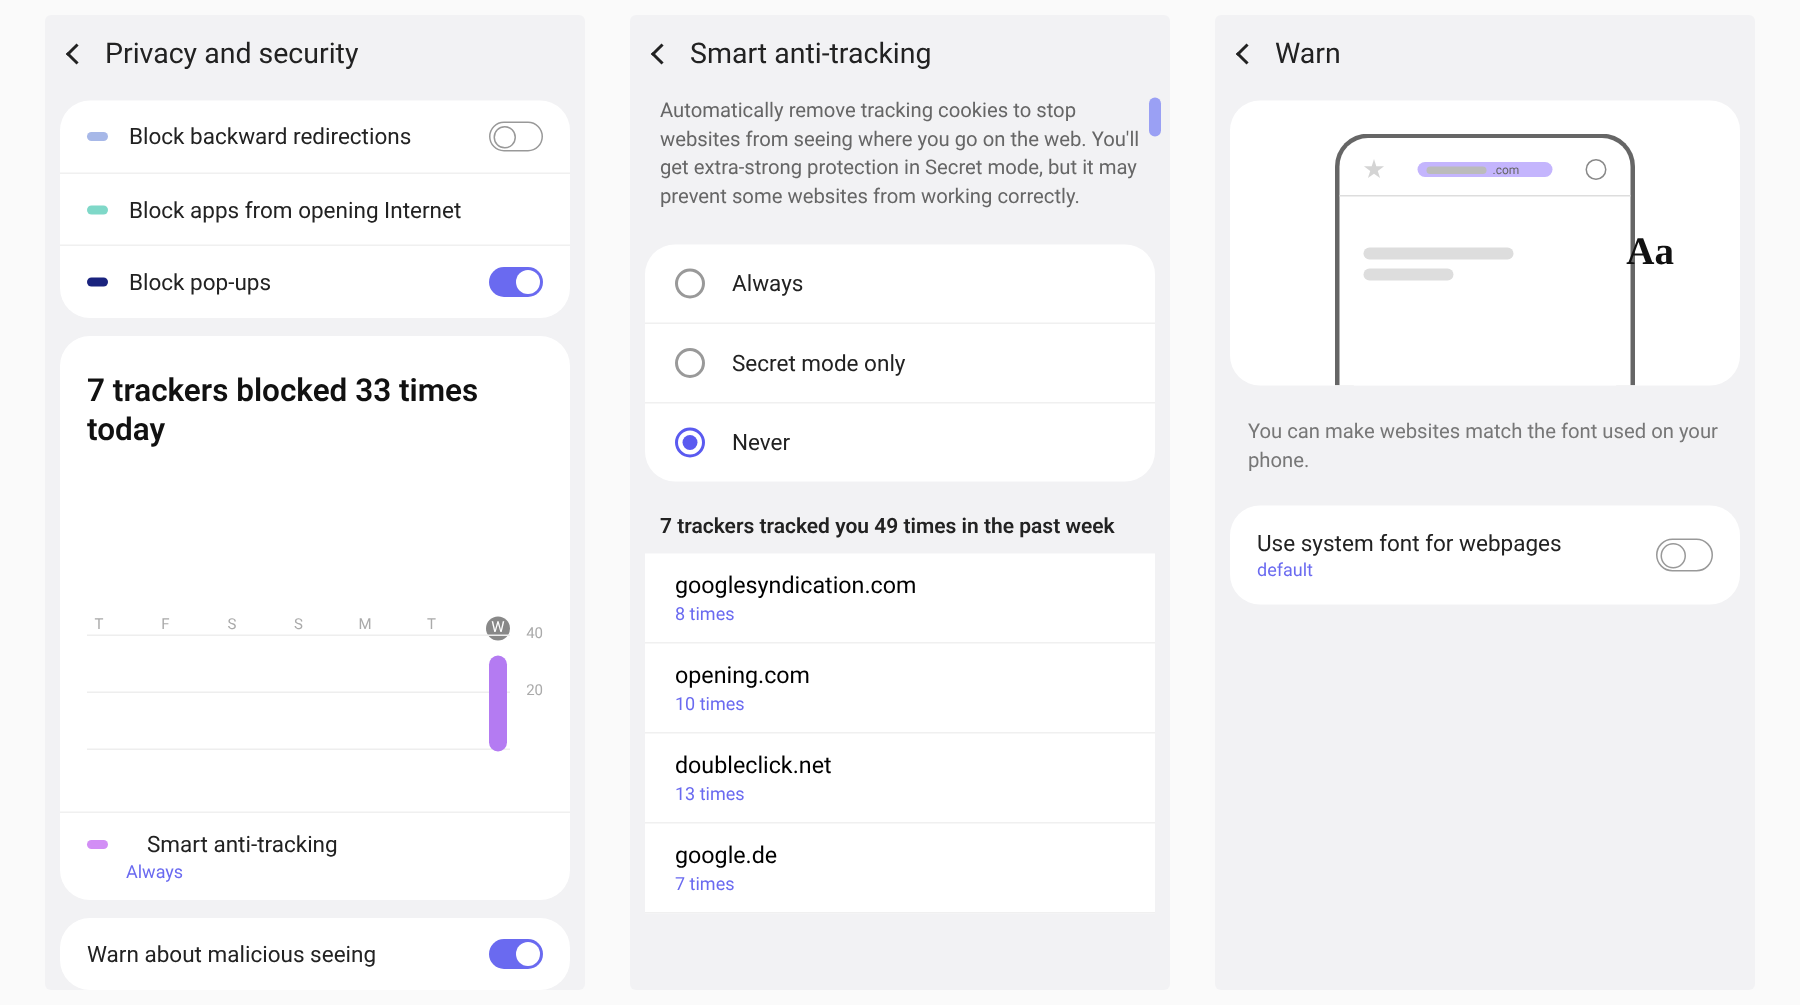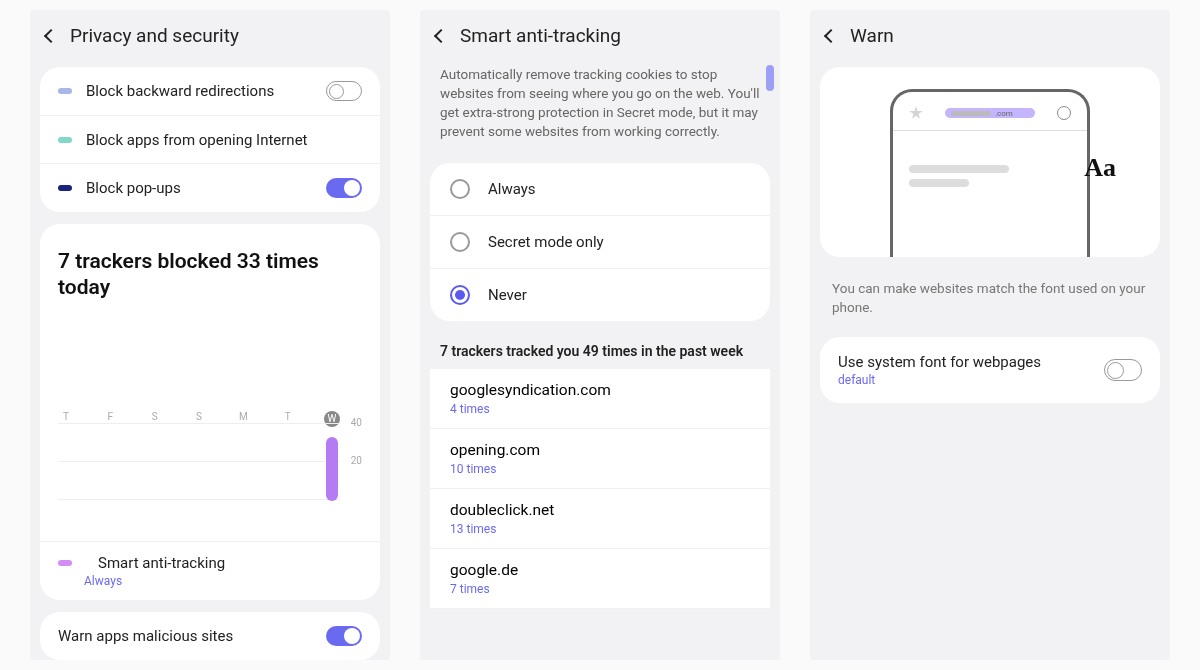--- a/index.html
+++ b/index.html
@@ -336,21 +336,21 @@
       <div class="sub-label">
         <span class="bullet" style="background:#d28ef5;width:14px;height:6px"></span>
         <span>Smart anti-tracking</span>
       </div>
       <div class="sub-value">Always</div>
     </div>
   </div>
 
   <div class="card">
     <div class="row">
-      <div class="row-label">Warn apps malicious sites</div>
+      <div class="row-label">Warn about malicious seeing</div>
       <div class="toggle on"></div>
     </div>
   </div>
 </div>
 
 <div class="phone">
   <div class="header">
     <div class="back-chevron"></div>
     <div class="header-title">Smart anti-tracking</div>
   </div>
@@ -372,21 +372,21 @@
       <div class="radio checked"></div>
       <div class="row-label">Never</div>
     </div>
   </div>
 
   <div class="section-header">7 trackers tracked you 49 times in the past week</div>
 
   <div class="card" style="border-radius:0;margin:0 10px">
     <div class="tracker-row">
       <div class="tracker-domain">googlesyndication.com</div>
-      <div class="tracker-count">4 times</div>
+      <div class="tracker-count">8 times</div>
     </div>
     <div class="tracker-row">
       <div class="tracker-domain">opening.com</div>
       <div class="tracker-count">10 times</div>
     </div>
     <div class="tracker-row">
       <div class="tracker-domain">doubleclick.net</div>
       <div class="tracker-count">13 times</div>
     </div>
     <div class="tracker-row">

